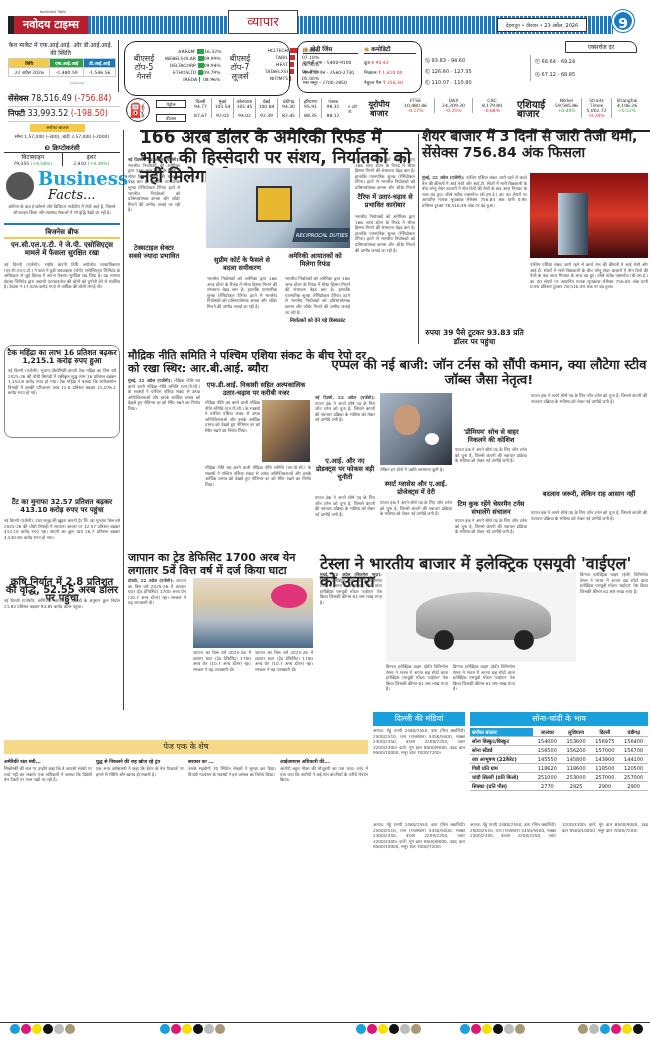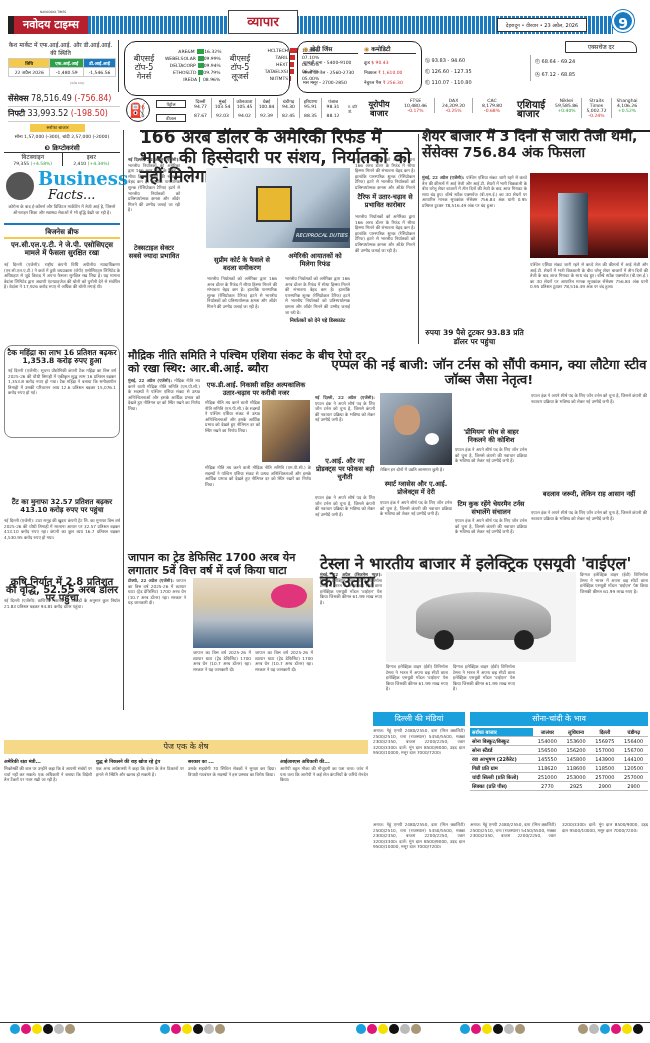--- a/index.html
+++ b/index.html
@@ -2,21 +2,21 @@
 <html><head>
 <meta charset="utf-8">
 <style>
 *{box-sizing:border-box;margin:0;padding:0}
 body{width:650px;height:1043px;background:#fff;font-family:"DejaVu Sans",sans-serif;color:#222;position:relative;overflow:hidden;font-size:5px}
 .abs{position:absolute}
 .masthead{left:0;top:0;width:650px;height:38px}
 .logo{left:8px;top:16px;width:80px;height:18px;background:#b51f2e;color:#fff;font-weight:bold;font-size:11px;line-height:18px;text-align:center;border-left:6px solid #222}
 .logo-sub{left:40px;top:10px;font-size:3px;color:#333}
 .stripe{left:88px;top:16px;width:525px;height:18px;background:repeating-linear-gradient(90deg,#1a7ac0 0 3px,#fff 3px 4px)}
-.section-tab{left:228px;top:10px;width:70px;height:24px;background:#fff;border:1px solid #444;color:#b51f2e;font-size:13px;font-weight:bold;text-align:center;line-height:22px}
+.section-tab{left:228px;top:10px;width:70px;height:24px;background:#fff;border:1px solid #444;color:#b51f2e;font-size:13px;font-weight:normal;text-align:center;line-height:22px}
 .dateline{left:497px;top:18px;width:90px;height:14px;background:#fff;border:1px solid #333;font-size:5px;line-height:12px;text-align:center}
 .pagenum{left:612px;top:10px;width:22px;height:22px;border-radius:50%;background:#1a7ac0;color:#fff;font-size:14px;font-weight:bold;text-align:center;line-height:22px;border:2px solid #fff;box-shadow:0 0 0 1px #1a7ac0}
 .fii-title{left:8px;top:41px;width:105px;font-size:6px;text-align:center;line-height:8px}
 .fii-table{left:8px;top:58px;width:108px;font-size:4.5px;border-collapse:collapse}
 .fii-table td,.fii-table th{padding:1px;text-align:center;border:0.5px solid #ccc}
 .fii-h1{background:#f5c94a}.fii-h2{background:#2ba14a;color:#fff}.fii-h3{background:#1a7ac0;color:#fff}
 .gainers{left:124px;top:41px;width:166px;height:55px;border:1.5px solid #222;border-radius:12px}
 .gl{font-size:8px;line-height:9px;text-align:center;width:30px}
 .bar-row{display:flex;align-items:center;font-size:4.5px;height:7px}
 .bar-row .nm{width:38px;text-align:right;padding-right:2px}
@@ -91,21 +91,21 @@
         <span class="nm">ETHOSLTD</span>
         <span class="bar" style="width:5px;background:#2ba14a"></span>
         <span class="pct">09.79%</span>
       </div>
     <div class="bar-row">
         <span class="nm">IREDA</span>
         <span class="bar" style="width:1px;background:#2ba14a"></span>
         <span class="pct">08.96%</span>
       </div>
   </div>
-  <div class="abs gl" style="left:100px;top:12px">बीएसई टॉप-5 लूजर्स</div>
+  <div class="abs gl" style="left:100px;top:12px">बीएसई टॉप-7 लूजर्स</div>
   <div class="abs" style="left:100px;top:6px;width:64px;margin-left:30px"></div>
 </div>
 <div class="abs" style="left:252px;top:47px;width:70px">
   <div class="bar-row">
       <span class="nm">HCLTECH</span>
       <span class="bar" style="width:8px;background:#d12a2a"></span>
       <span class="pct">10.85%</span>
     </div>
   <div class="bar-row">
       <span class="nm">TARIL</span>
@@ -255,21 +255,21 @@
 <div class="abs" style="left:48px;top:187px;font-family:'DejaVu Serif',serif;font-size:13px;font-style:italic;color:#222">Facts...</div>
 <div class="abs txt" style="left:6px;top:204px;width:112px;text-align:center">कोरोना के बाद ई-कॉमर्स और डिजिटल मार्केटिंग में तेजी आई है, जिससे ऑनलाइन शिक्षा और स्वास्थ्य सेवाओं में भी वृद्धि देखी जा रही है।</div>
 <div class="abs" style="left:4px;top:223px;width:116px;height:2px;background:#1a7ac0"></div>
 <div class="abs" style="left:4px;top:227px;width:116px;text-align:center;font-size:7px;font-weight:bold">बिजनेस ब्रीफ</div>
 <div class="abs" style="left:4px;top:237px;width:116px;height:1.5px;background:#f5c94a"></div>
 
 <div class="abs sub" style="left:4px;top:241px;width:116px;font-size:7px">एन.सी.एल.ए.टी. ने जे.पी. एसोसिएट्स मामले में फैसला सुरक्षित रखा</div>
 <div class="abs txt" style="left:4px;top:262px;width:116px">नई दिल्ली (एजेंसी): राष्ट्रीय कंपनी विधि अपीलीय न्यायाधिकरण (एन.सी.एल.ए.टी.) ने कर्ज में डूबी जयप्रकाश (जेपी) एसोसिएट्स लिमिटेड के अधिग्रहण से जुड़े विवाद में अपना फैसला सुरक्षित रख लिया है। यह मामला वेदांता लिमिटेड द्वारा अडाणी एंटरप्राइजेज की बोली को चुनौती देने से संबंधित है। वेदांता ने 17,926 करोड़ रुपए से अधिक की बोली लगाई थी।</div>
 
 <div class="abs" style="left:4px;top:345px;width:116px;height:93px;border:1px solid #888;border-radius:8px">
-  <div class="sub" style="font-size:7.5px;padding:3px 2px">टैक महिंद्रा का लाभ 16 प्रतिशत बढ़कर 1,353.8 करोड़ रुपए हुआ</div>
+  <div class="sub" style="font-size:7.5px;padding:3px 2px">टैक महिंद्रा का लाभ 16 प्रतिशत बढ़कर 1,215.1 करोड़ रुपए हुआ</div>
   <div class="txt" style="padding:0 3px">नई दिल्ली (एजेंसी): सूचना प्रौद्योगिकी कंपनी टैक महिंद्रा का वित्त वर्ष 2025-26 की चौथी तिमाही में एकीकृत शुद्ध लाभ 16 प्रतिशत बढ़कर 1,353.8 करोड़ रुपए हो गया। टैक महिंद्रा ने बताया कि समीक्षाधीन तिमाही में उसकी परिचालन आय 12.6 प्रतिशत बढ़कर 15,076.1 करोड़ रुपए हो गई।</div>
 </div>
 
 <div class="abs sub" style="left:4px;top:498px;width:116px;font-size:7px">टैंट का मुनाफा 32.57 प्रतिशत बढ़कर 413.10 करोड़ रुपए पर पहुंचा</div>
 <div class="abs txt" style="left:4px;top:518px;width:116px">नई दिल्ली (एजेंसी): टाटा समूह की खुदरा कंपनी ट्रेंट लि. का मुनाफा वित्त वर्ष 2025-26 की चौथी तिमाही में सालाना आधार पर 32.57 प्रतिशत बढ़कर 413.10 करोड़ रुपए रहा। कंपनी का कुल व्यय 16.7 प्रतिशत बढ़कर 4,530.95 करोड़ रुपए हो गया।</div>
 
 <div class="abs sub" style="left:4px;top:578px;width:116px;font-size:10px">कृषि निर्यात में 2.8 प्रतिशत की वृद्धि, 52.55 अरब डॉलर पर पहुंचा</div>
 <div class="abs txt" style="left:4px;top:598px;width:116px">नई दिल्ली (एजेंसी): वाणिज्य मंत्रालय के आंकड़ों के अनुसार कुल निर्यात 21.83 प्रतिशत बढ़कर 94.81 करोड़ डॉलर पहुंचा।</div>
 
 <div class="abs col-rule" style="left:123px;top:130px;height:580px"></div>

